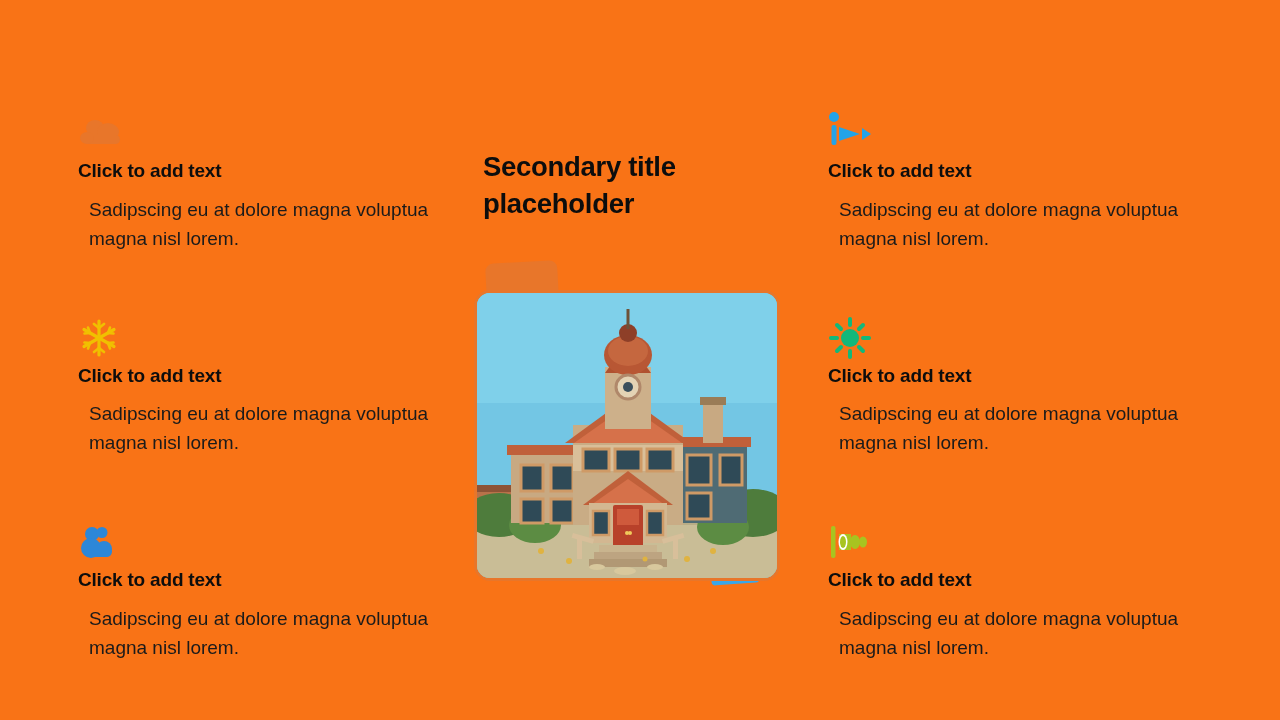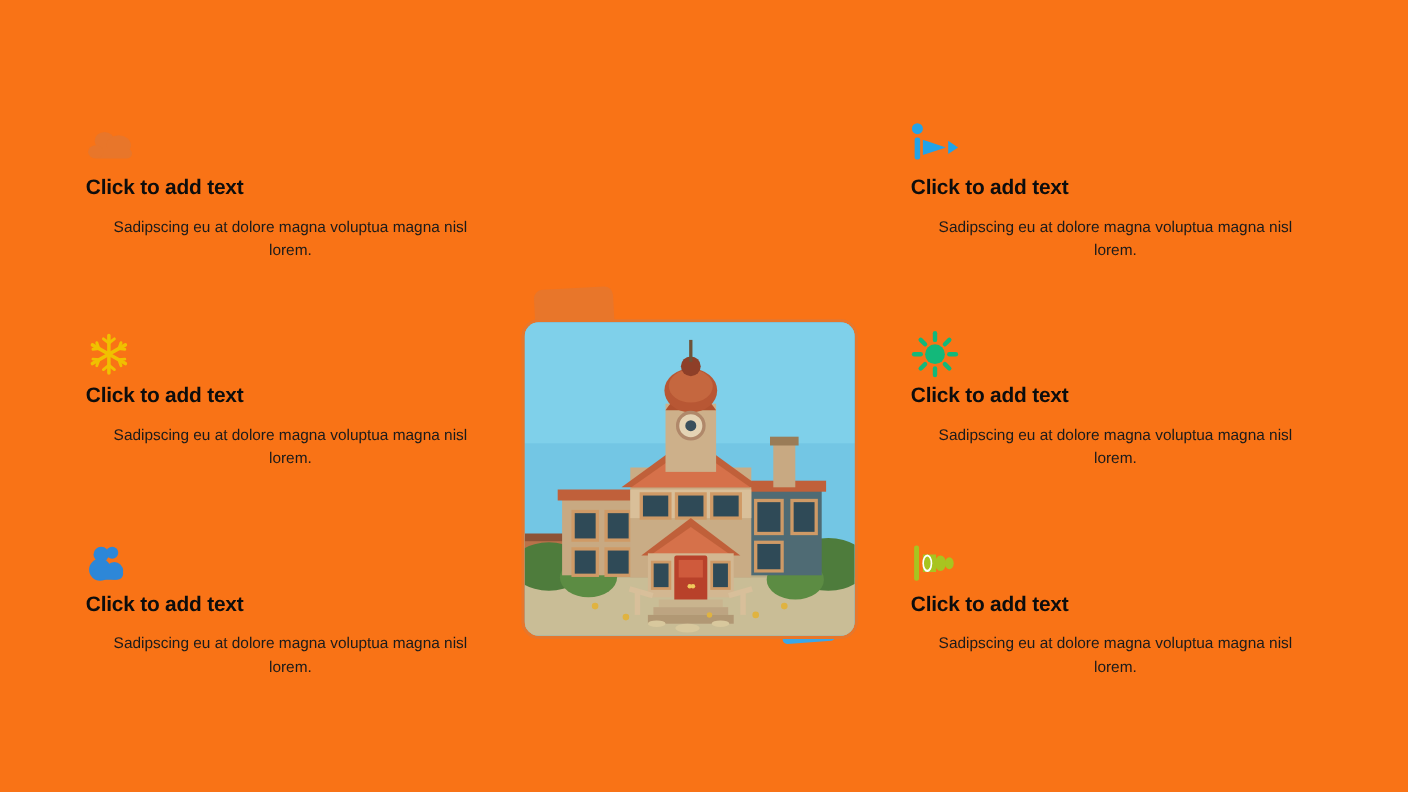--- a/index.html
+++ b/index.html
@@ -46,26 +46,25 @@
 
   .feature-title {
     font-size: 19px;
     font-weight: bold;
     color: #0d0d0d;
     line-height: 1.2;
     margin: 0 0 13px 0;
     letter-spacing: -0.2px;
   }
   .feature-body {
-    font-size: 14px;
+    font-size: 19px;
     line-height: 1.52;
     color: #1b1b1b;
     margin: 11px;
     max-width: 370px;
-    text-align: center;
   }
   .col-left .feature-body { max-width: 368px; }
 
   
   .center {
     position: absolute;
     left: 483px;
     top: 148px;
     width: 300px;
   }
@@ -185,20 +184,23 @@
             <circle cx="26" cy="25" r="8"></circle>
             <rect x="6" y="22" width="28" height="11" rx="5.5"></rect>
           </g>
         </svg>
       </div>
       <p class="feature-title">Click to add text</p>
       <p class="feature-body">Sadipscing eu at dolore magna voluptua magna nisl lorem.</p>
     </div>
   </div>
 
+  <div class="center">
+    <h1 class="center-title">Secondary title placeholder</h1>
+  </div>
 
   <div class="image-block">
     <div class="tab-orange"></div>
     <div class="tab-blue"></div>
     <div class="photo-frame">
       <div class="photo">
         <svg viewBox="0 0 300 285" preserveAspectRatio="xMidYMid slice">
 
           <rect x="0" y="0" width="300" height="285" fill="#73c6e4"></rect>
           <rect x="0" y="0" width="300" height="110" fill="#7fd0ea"></rect>

